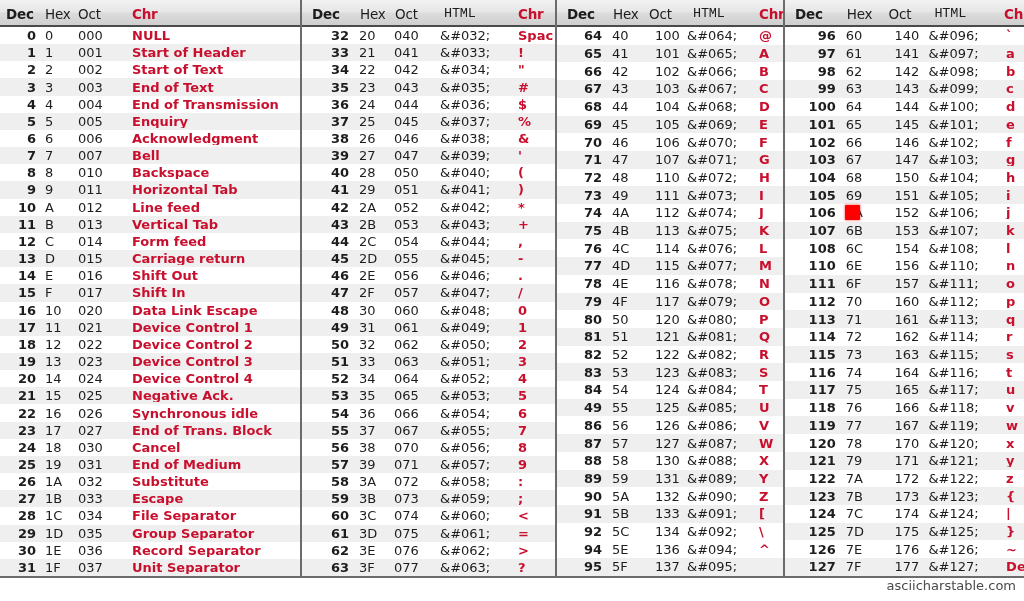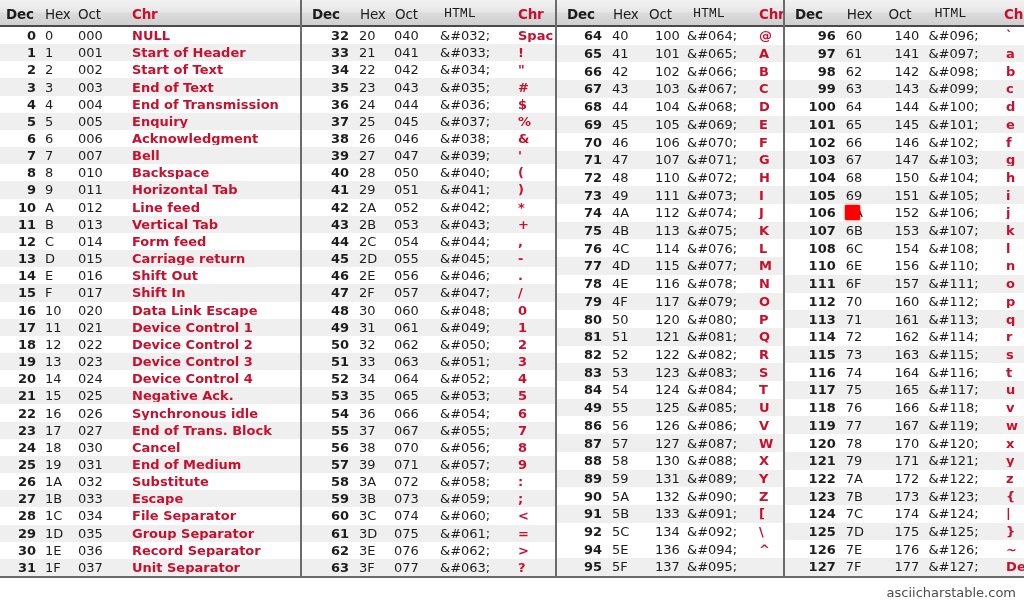--- a/index.html
+++ b/index.html
@@ -126,21 +126,21 @@
     left: 845px; top: 205px;
     width: 15px; height: 15px;
     background: #fe0000;
     border-radius: 1px;
     box-shadow: 0 0 2px 1px rgba(255,0,0,0.35);
   }
 
   
   #footer {
     position: absolute;
-    right: 8px; bottom: 1px;
+    right: 8px; bottom: 8px;
     font-size: 13px;
     color: #4a4a4a;
     font-family: "DejaVu Sans", "Liberation Sans", sans-serif;
   }
   #footer-strip {
     position: absolute;
     left: 0; bottom: 0;
     width: 1024px; height: 23px;
     background: #ffffff;
   }

